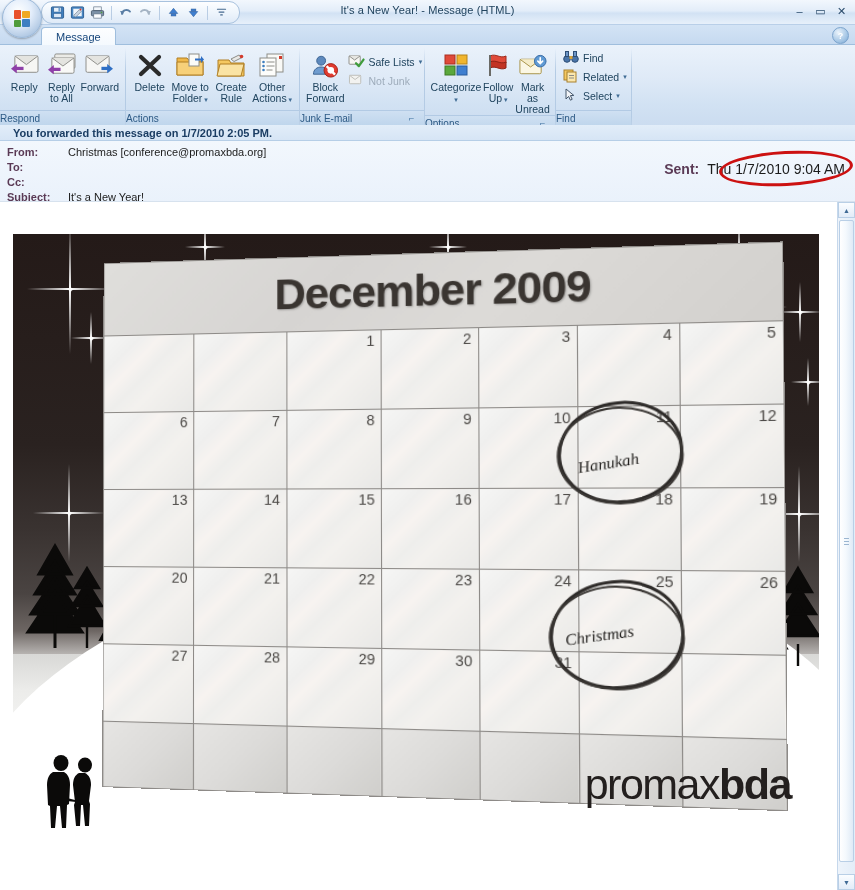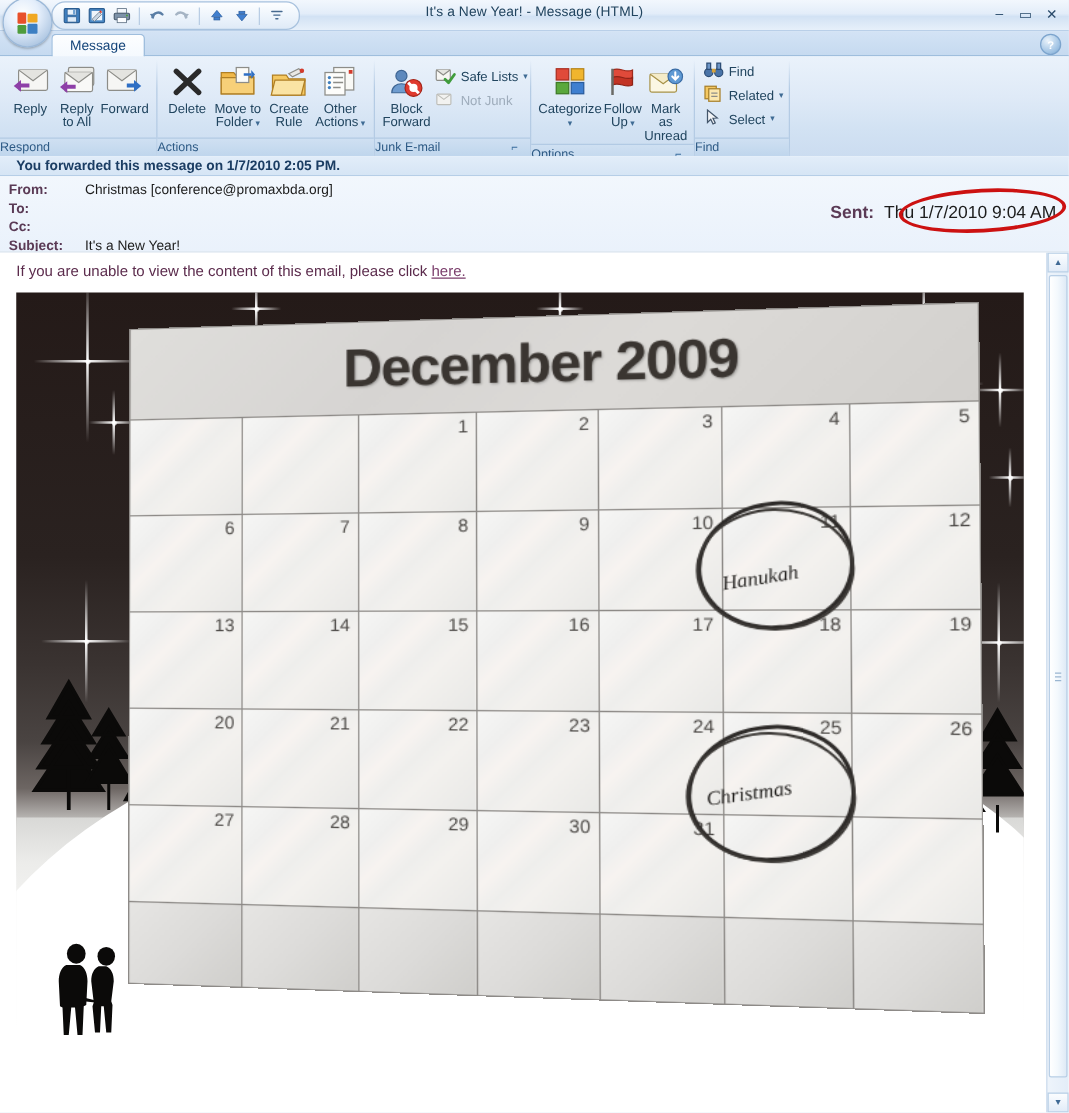--- a/index.html
+++ b/index.html
@@ -604,23 +604,20 @@
 
       <div class="sentbox">
         <span class="sl">Sent:</span>
         <span>Thu 1/7/2010 9:04 AM</span>
       </div>
       <div class="ellipse"></div>
     </div>
 
     <div class="bodyarea">
 
-      <div class="bodyline">
-        <span>If you are unable to view the content of this email, please click </span><a href="#">here.</a>
-      </div>
 
       <div class="emailimg">
 
         <div class="star" style="left:14px;top:-10px;width:86px;height:130px;">
             <i class="v"></i>
             <i class="h"></i>
             <i class="c"></i>
           </div>
         <div class="star" style="left:172px;top:-18px;width:40px;height:62px;">
             <i class="v"></i>
@@ -776,20 +773,23 @@
             </div>
             <div class="handtxt" style="left:452px;top:196px;">Hanukah</div>
 
             <div class="annot circ" style="left:426px;top:314px;width:114px;height:96px;">
               <span class="circ2"></span>
             </div>
             <div class="handtxt" style="left:440px;top:358px;">Christmas</div>
           </div>
         </div>
 
+        <div class="logo">
+          <span>promax</span><b>bda</b>
+        </div>
       </div>
 
       <div class="scroll">
         <div class="sb-arrow">▲</div>
         <div class="sb-thumb">
           <span class="sb-grip">
               <i></i>
               <i></i>
               <i></i>
             </span>

